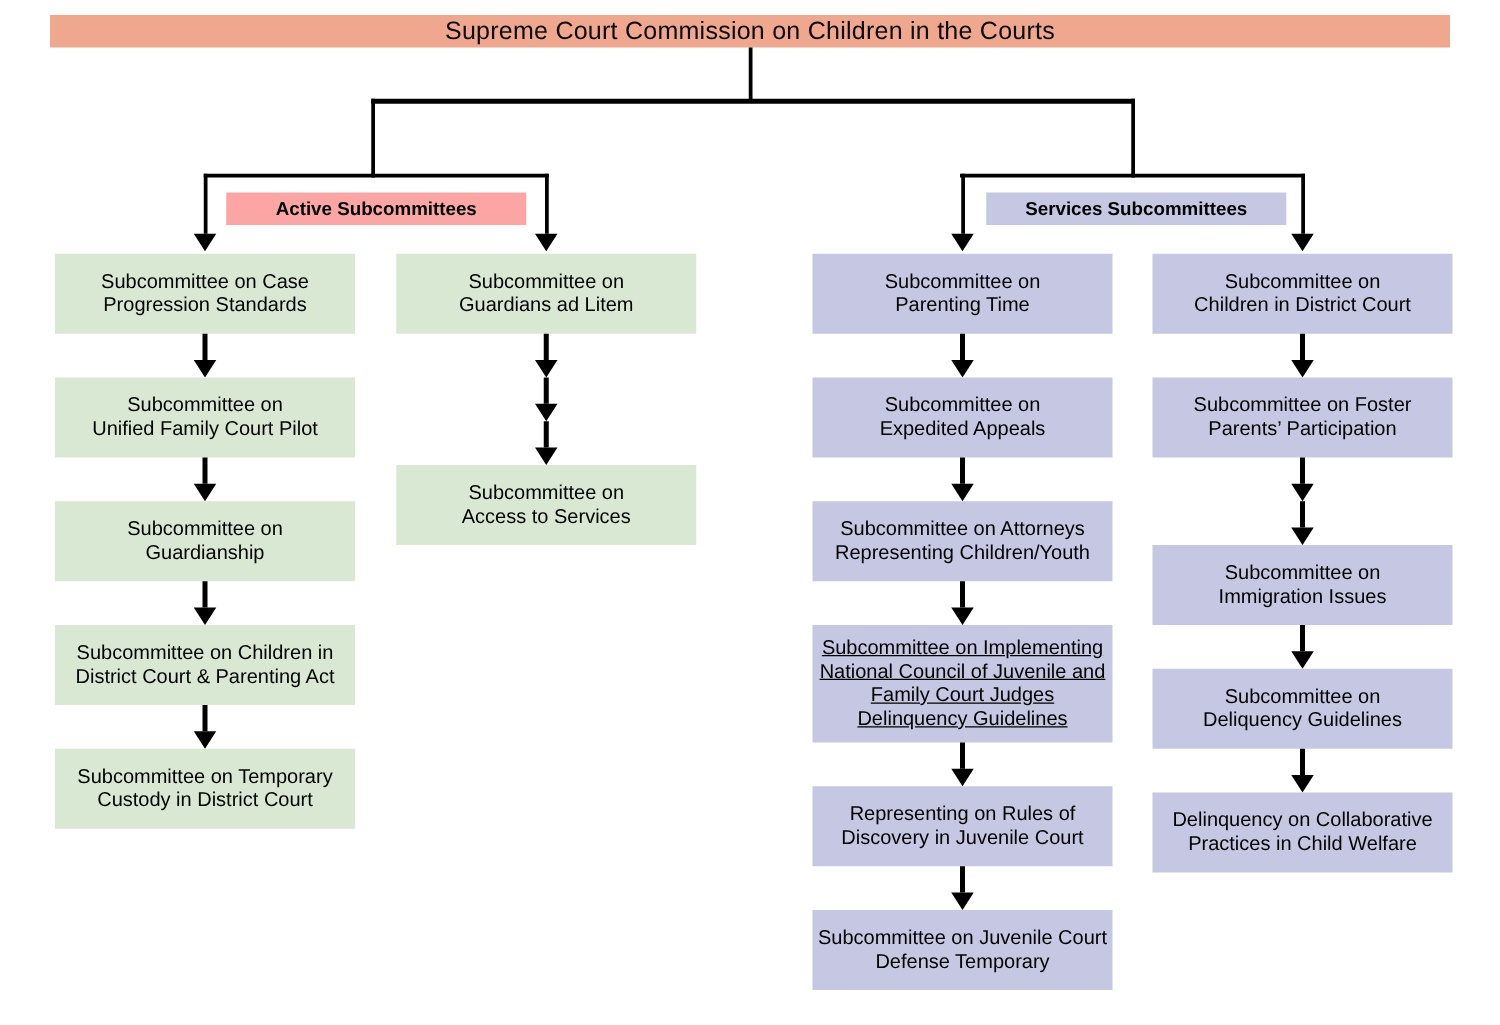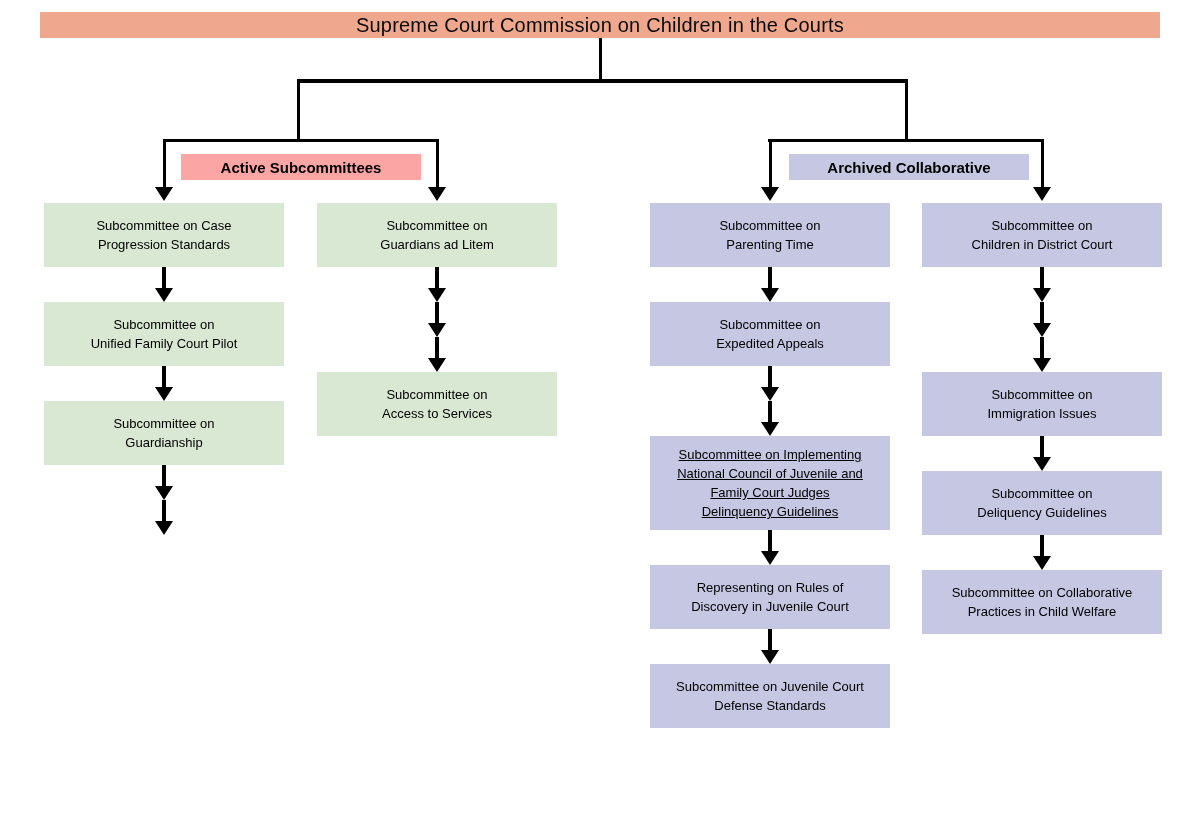--- a/index.html
+++ b/index.html
@@ -51,21 +51,21 @@
   .col{position:absolute;top:203px;width:240px;display:flex;flex-direction:column;}
   .col-1{left:44px;}
   .col-2{left:317px;}
   .col-3{left:650px;}
   .col-4{left:922px;}
   .box{
     box-sizing:border-box;
     width:240px;height:64px;flex:0 0 auto;
     display:flex;align-items:center;justify-content:center;
     text-align:center;white-space:pre-line;
-    font-size:13px;line-height:19px;
+    font-size:16px;line-height:19px;
     padding:2px 3px;
   }
   .box.tall{height:94px;text-decoration:underline;}
   .box.active{background:#d9e8d2;}
   .box.archived{background:#c6c7e2;}
 </style>
 </head>
 <body>
 
 <div class="canvas">
@@ -90,45 +90,49 @@
   <div class="arrow top-arrow" style="left:761px">
       <span class="stem"></span>
       <span class="head"></span>
     </div>
   <div class="arrow top-arrow" style="left:1033px">
       <span class="stem"></span>
       <span class="head"></span>
     </div>
 
   <div class="group-label active">Active Subcommittees</div>
-  <div class="group-label archived">Archived Collaborative</div>
+  <div class="group-label archived">Services Subcommittees</div>
 
   <div class="col col-1">
     <div class="box active">Subcommittee on Case
 Progression Standards</div>
     <div class="arrow col-arrow">
         <span class="stem"></span>
         <span class="head"></span>
       </div>
     <div class="box active">Subcommittee on
 Unified Family Court Pilot</div>
     <div class="arrow col-arrow">
         <span class="stem"></span>
         <span class="head"></span>
       </div>
     <div class="box active">Subcommittee on
 Guardianship</div>
     <div class="arrow col-arrow">
         <span class="stem"></span>
         <span class="head"></span>
       </div>
-    <div class="arrow col-arrow">
-        <span class="stem"></span>
-        <span class="head"></span>
-      </div>
+    <div class="box active">Subcommittee on Children in
+District Court &amp; Parenting Act</div>
+    <div class="arrow col-arrow">
+        <span class="stem"></span>
+        <span class="head"></span>
+      </div>
+    <div class="box active">Subcommittee on Temporary
+Custody in District Court</div>
   </div>
 
   <div class="col col-2">
     <div class="box active">Subcommittee on
 Guardians ad Litem</div>
     <div class="arrow col-arrow">
         <span class="stem"></span>
         <span class="head"></span>
       </div>
     <div class="arrow col-arrow">
@@ -149,66 +153,70 @@
     <div class="arrow col-arrow">
         <span class="stem"></span>
         <span class="head"></span>
       </div>
     <div class="box archived">Subcommittee on
 Expedited Appeals</div>
     <div class="arrow col-arrow">
         <span class="stem"></span>
         <span class="head"></span>
       </div>
+    <div class="box archived">Subcommittee on Attorneys
+Representing Children/Youth</div>
     <div class="arrow col-arrow">
         <span class="stem"></span>
         <span class="head"></span>
       </div>
     <div class="box archived tall">Subcommittee on Implementing
 National Council of Juvenile and
 Family Court Judges
 Delinquency Guidelines</div>
     <div class="arrow col-arrow">
         <span class="stem"></span>
         <span class="head"></span>
       </div>
     <div class="box archived">Representing on Rules of
 Discovery in Juvenile Court</div>
     <div class="arrow col-arrow">
         <span class="stem"></span>
         <span class="head"></span>
       </div>
     <div class="box archived">Subcommittee on Juvenile Court
-Defense Standards</div>
+Defense Temporary</div>
   </div>
 
   <div class="col col-4">
     <div class="box archived">Subcommittee on
 Children in District Court</div>
     <div class="arrow col-arrow">
         <span class="stem"></span>
         <span class="head"></span>
       </div>
+    <div class="box archived">Subcommittee on Foster
+Parents’ Participation</div>
     <div class="arrow col-arrow">
         <span class="stem"></span>
         <span class="head"></span>
       </div>
     <div class="arrow col-arrow">
         <span class="stem"></span>
         <span class="head"></span>
       </div>
     <div class="box archived">Subcommittee on
 Immigration Issues</div>
     <div class="arrow col-arrow">
         <span class="stem"></span>
         <span class="head"></span>
       </div>
     <div class="box archived">Subcommittee on
 Deliquency Guidelines</div>
     <div class="arrow col-arrow">
         <span class="stem"></span>
         <span class="head"></span>
       </div>
-    <div class="box archived">Subcommittee on Collaborative
+    <div class="box archived">Delinquency on Collaborative
 Practices in Child Welfare</div>
   </div>
 
 </div>
 
 </body></html>

